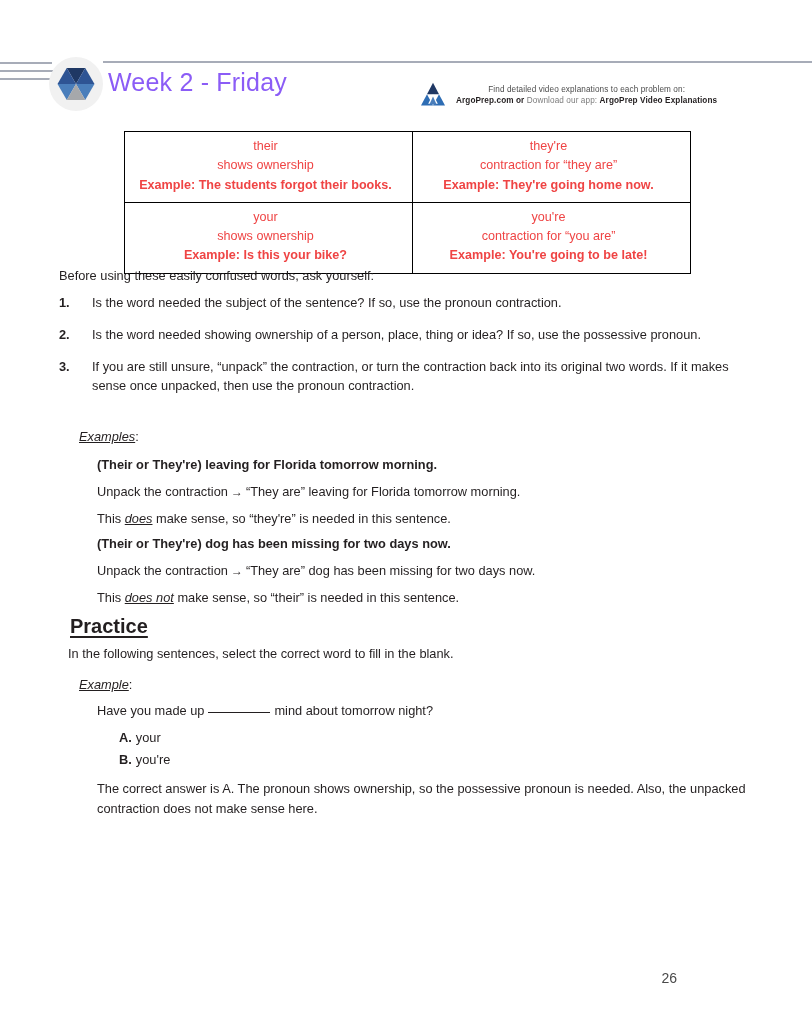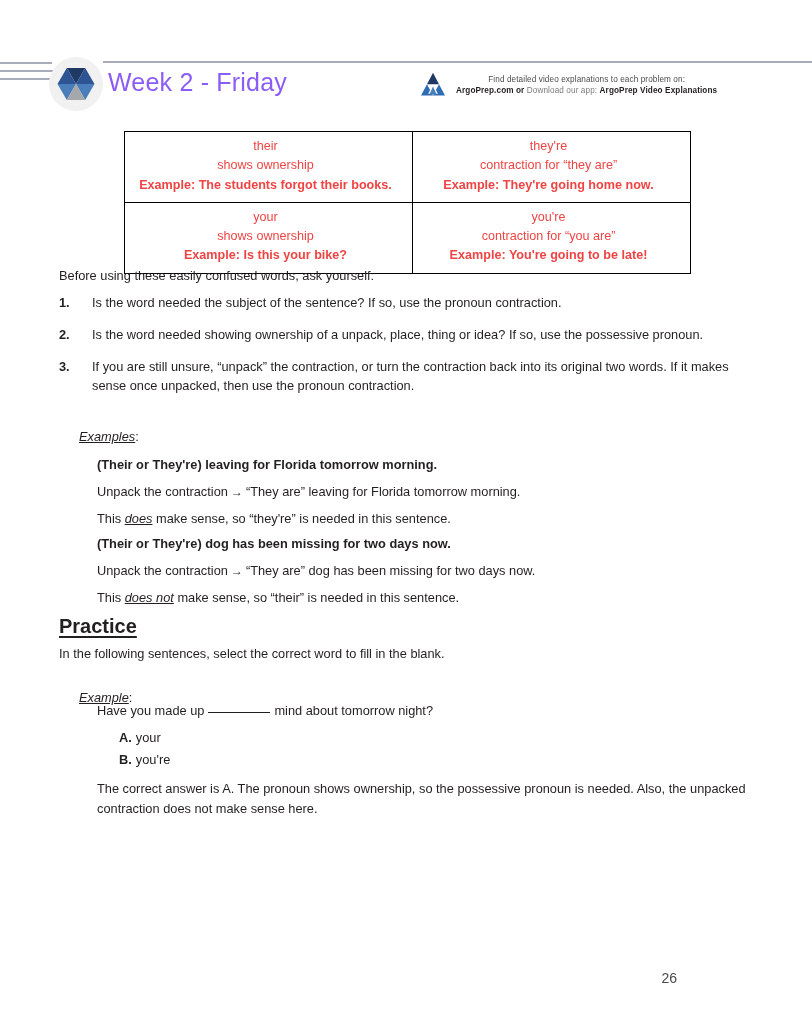--- a/index.html
+++ b/index.html
@@ -68,21 +68,21 @@
     font-size: 25px;
     font-weight: 400;
     color: #8b5cf6;
     letter-spacing: 0.2px;
     white-space: nowrap;
   }
 
   .promo {
     position: absolute;
     left: 418px;
-    top: 71px;
+    top: 81px;
     display: flex;
     align-items: center;
     gap: 8px;
   }
   .promo-logo { display: block; flex: none; }
   .promo-text {
     line-height: 1.32;
     white-space: nowrap;
   }
   .promo-line1 {
@@ -178,42 +178,41 @@
   }
   .exblock.b1 { top: 455px; }
   .exblock.b2 { top: 534px; }
   .ex-q { font-weight: bold; margin-bottom: 7px; }
   .ex-line { margin-bottom: 7px; }
   .arrow { display: inline-block; padding: 0 3px; font-size: 12px; }
   .u { text-decoration: underline; font-style: italic; }
 
   .practice-title {
     position: absolute;
-    left: 59px;
+    left: 70px;
     top: 615px;
     font-size: 20px;
     font-weight: bold;
     color: #231f20;
     text-decoration: underline;
     text-underline-offset: 3px;
   }
   .practice-sub {
     position: absolute;
-    left: 59px;
+    left: 68px;
     top: 646px;
     font-size: 12.8px;
     color: #231f20;
   }
   .example-label {
     position: absolute;
     left: 79px;
     top: 677px;
     font-size: 12.8px;
     color: #231f20;
-    margin-top: 13px;
   }
 
   .qblock {
     position: absolute;
     left: 97px;
     top: 701px;
     width: 690px;
     font-size: 12.8px;
     line-height: 1.55;
     color: #231f20;
@@ -315,21 +314,21 @@
 
   <div class="intro">Before using these easily confused words, ask yourself:</div>
 
   <div class="numlist">
     <div class="numitem">
       <span class="num">1.</span>
       <span class="txt">Is the word needed the subject of the sentence? If so, use the pronoun contraction.</span>
     </div>
     <div class="numitem">
       <span class="num">2.</span>
-      <span class="txt">Is the word needed showing ownership of a unpack, place, thing or idea? If so, use the possessive pronoun.</span>
+      <span class="txt">Is the word needed showing ownership of a person, place, thing or idea? If so, use the possessive pronoun.</span>
     </div>
     <div class="numitem">
       <span class="num">3.</span>
       <span class="txt">If you are still unsure, “unpack” the contraction, or turn the contraction back into its original two words. If it makes sense once unpacked, then use the pronoun contraction.</span>
     </div>
   </div>
 
   <div class="examples-head"><span class="u">Examples</span><span>:</span></div>
 
   <div class="exblock b1">

